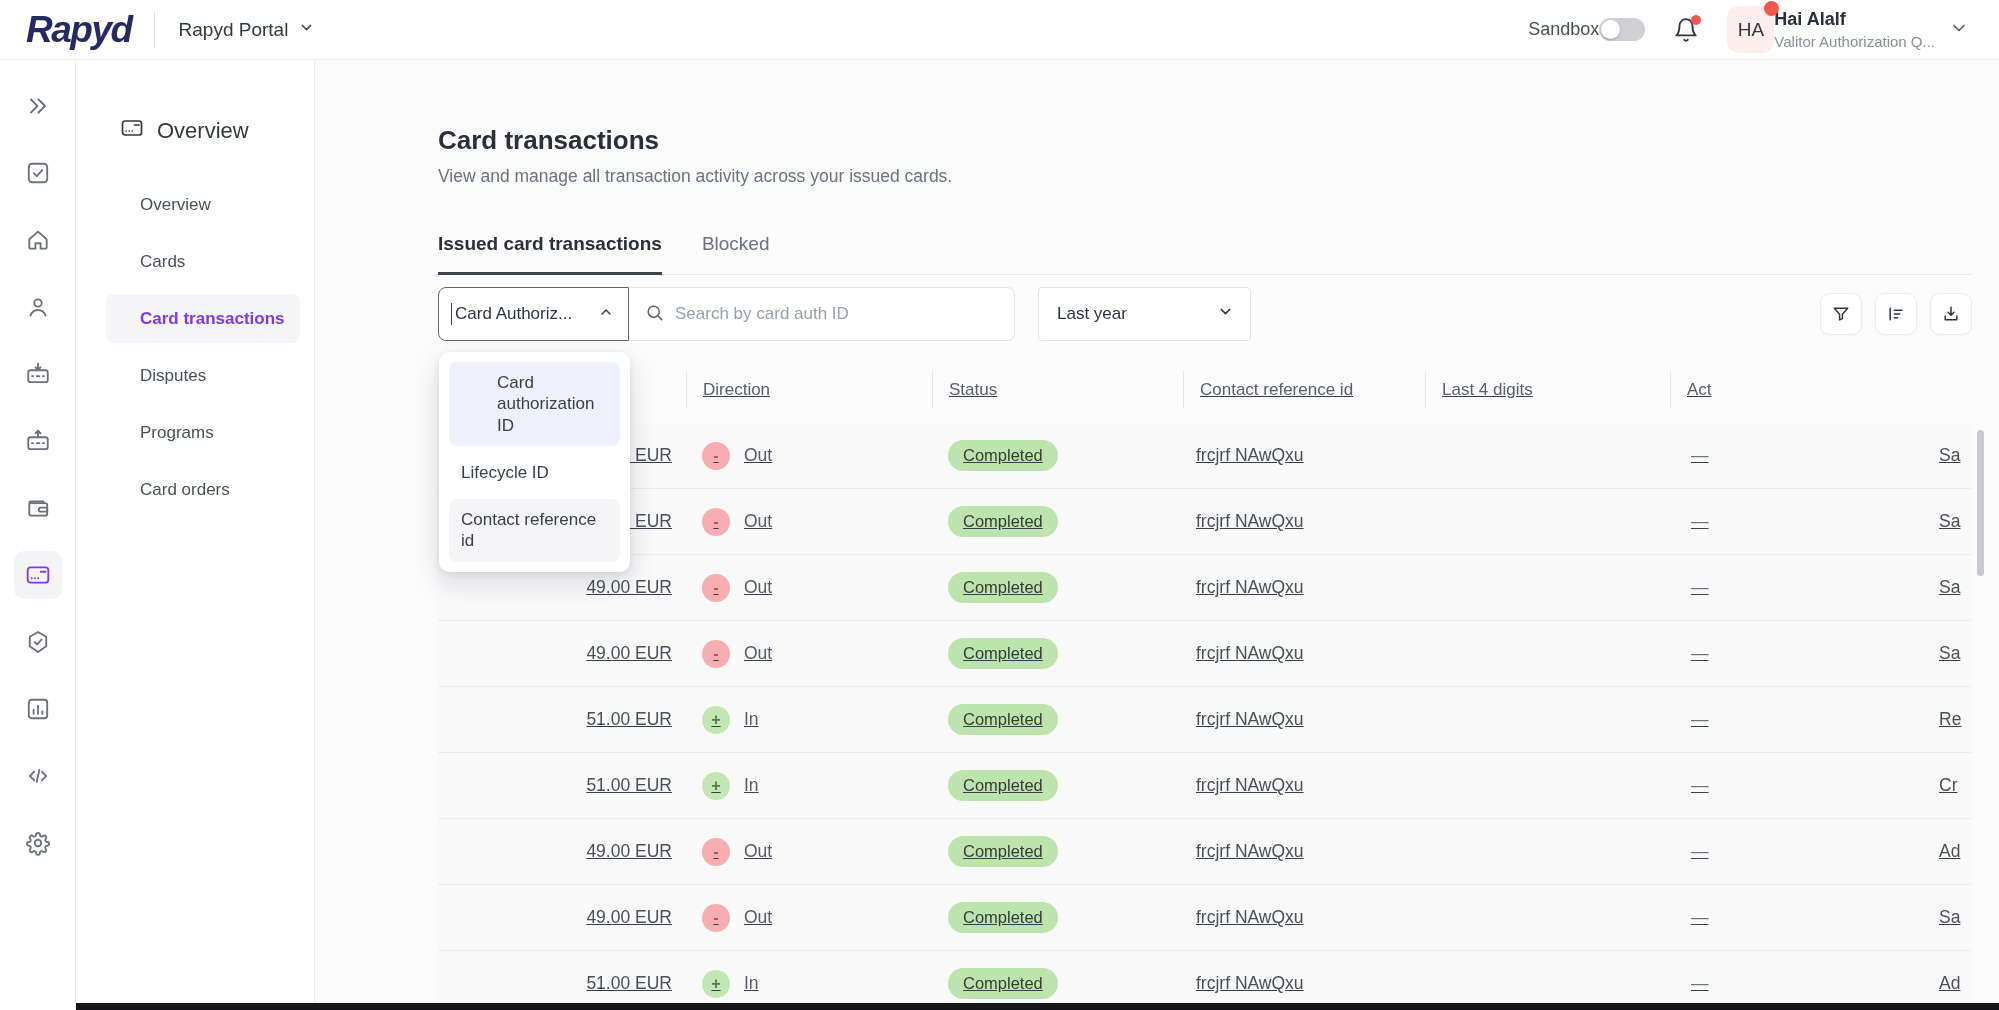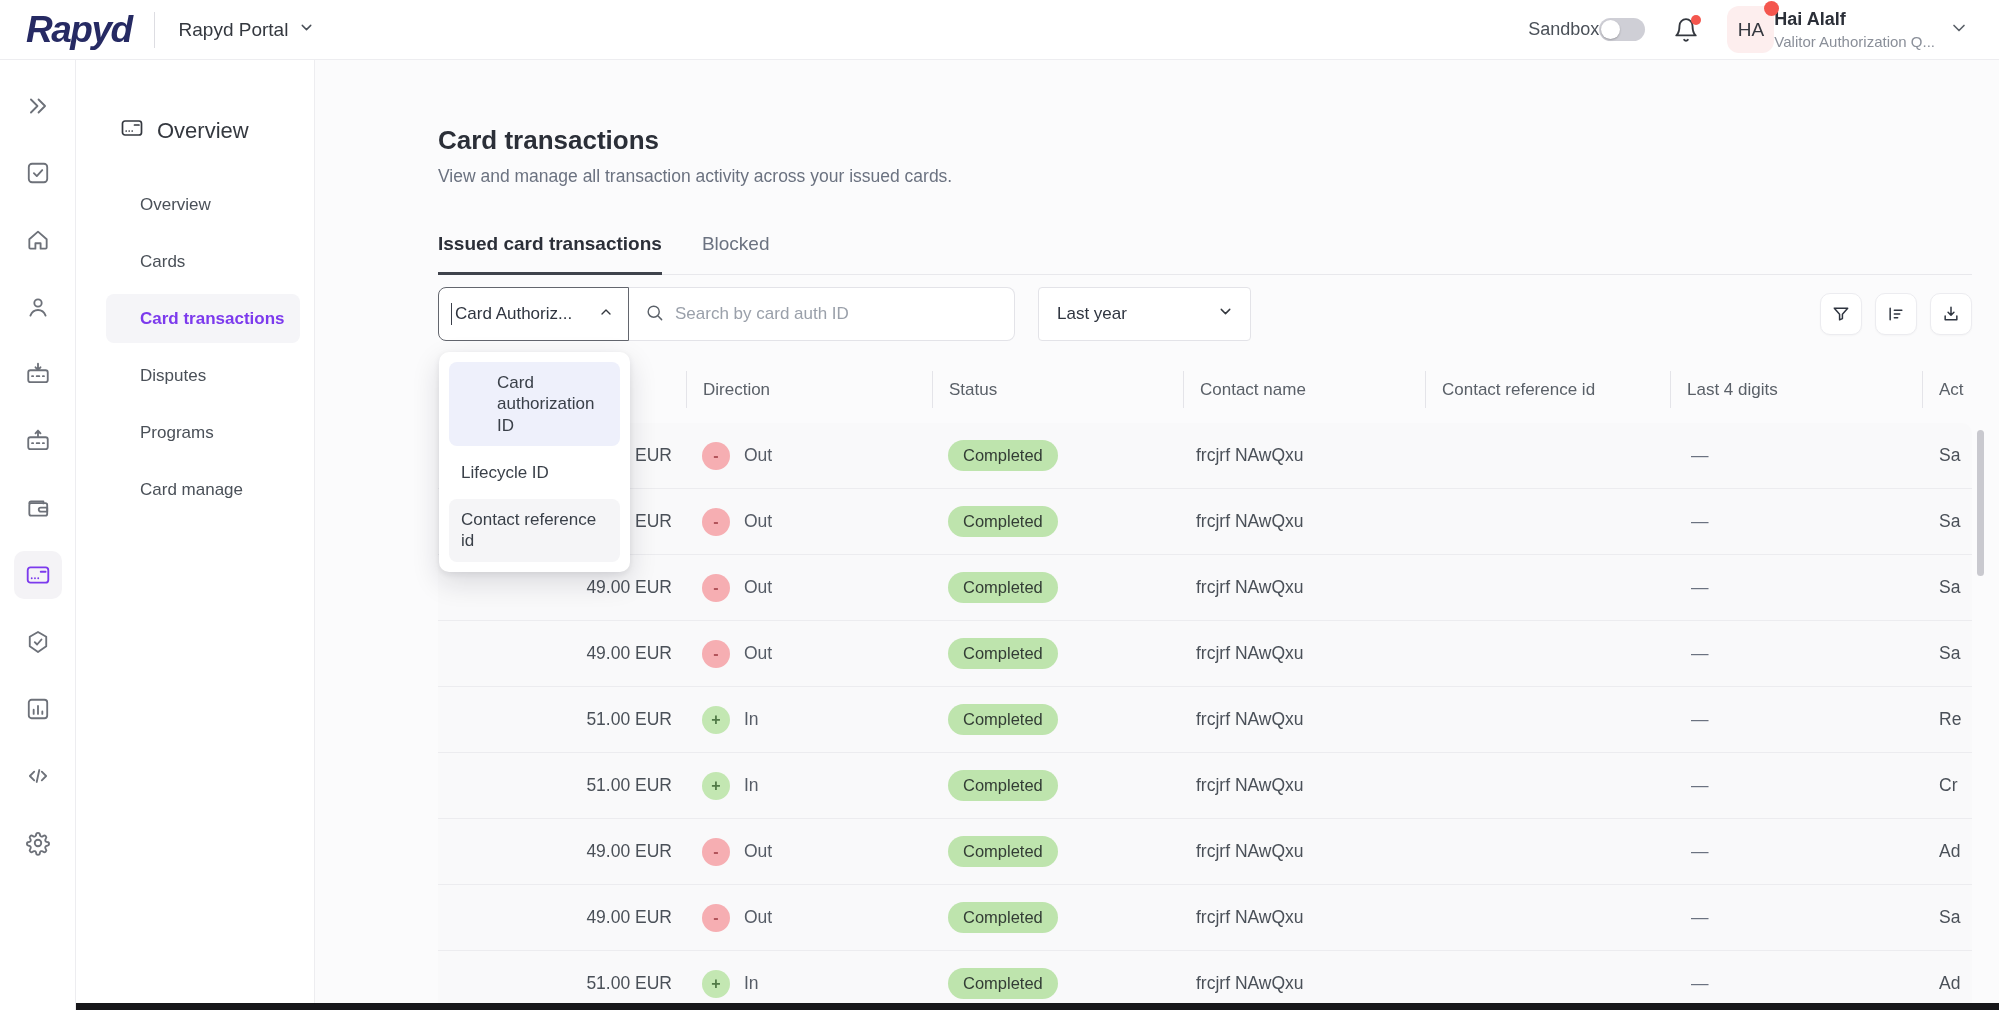--- a/index.html
+++ b/index.html
@@ -53,21 +53,21 @@
   .filter-select .val { font-size:17px; color:#2f3540; display:flex; align-items:center; }
   .filter-select .val::before { content:""; width:1px; height:22px; background:#3a3f4a; margin-right:3px; }
   .search-box { width:386px; height:54px; background:#fff; border:1px solid #e3e3e8; border-left:none; border-radius:0 8px 8px 0; display:flex; align-items:center; padding:0 16px; gap:11px; }
   .search-box input { border:none; outline:none; flex:1; font-size:17px; font-family:"Liberation Sans",sans-serif; color:#3a3f4a; background:transparent; }
   .search-box input::placeholder { color:#9aa0aa; }
   .range-select { margin-left:23px; width:213px; height:54px; background:#fff; border:1px solid #e3e3e8; border-radius:4px; display:flex; align-items:center; justify-content:space-between; padding:0 16px 0 18px; font-size:17px; color:#2f3540; cursor:pointer; }
   .toolbtns { margin-left:auto; display:flex; gap:13px; }
   .toolbtn { width:42px; height:42px; background:#fff; border:1px solid #ececf0; border-radius:10px; display:flex; align-items:center; justify-content:center; color:#2f3540; cursor:pointer; box-shadow:0 1px 2px rgba(0,0,0,.03); }
 
   
-  .grid-cols { display:grid; grid-template-columns:248px 246px 251px 242px 245px 252px 1fr; }
+  .grid-cols { display:grid; grid-template-columns:248px 246px 251px 242px 245px 252px 1fr;text-decoration:underline; }
   .thead { margin-top:30px; height:37px; }
   .th { font-size:17px; color:#5a6068; display:flex; align-items:center; padding-left:16px; }
   .th + .th { border-left:1px solid #e4e4e9; }
   .rows-panel { margin-top:15px; background:#f9f9fa; border-radius:10px 10px 0 0; position:relative; }
   .trow { height:66px; border-bottom:1px solid #ececef; }
   .td { display:flex; align-items:center; font-size:17.5px; color:#4a5058; padding-left:16px; overflow:hidden; white-space:nowrap; }
   .td.amount { justify-content:flex-end; padding-right:14px; padding-left:0; }
   .dir-badge { width:28px; height:28px; border-radius:50%; display:flex; align-items:center; justify-content:center; font-size:16px; font-weight:700; margin-right:14px; flex:none; }
   .dir-out .dir-badge { background:#f6aeb2; color:#b3545b; }
   .dir-in .dir-badge { background:#c3e7b2; color:#517a47; }
@@ -251,21 +251,21 @@
         <div class="sb-item active">
           <span>Card transactions</span>
         </div>
         <div class="sb-item">
           <span>Disputes</span>
         </div>
         <div class="sb-item">
           <span>Programs</span>
         </div>
         <div class="sb-item">
-          <span>Card manage</span>
+          <span>Card orders</span>
         </div>
       </div>
   </nav>
 
   <main class="main">
     <h1 class="page-title">Card transactions</h1>
     <div class="page-subtitle">View and manage all transaction activity across your issued cards.</div>
 
     <div class="tabs" id="tabs">
         <div class="tab active">Issued card transactions</div>
@@ -314,21 +314,20 @@
               <path d="M12 4v9M8.5 10L12 13.5 15.5 10M5 14.5V19h14v-4.5"></path>
             </svg>
         </div>
       </div>
     </div>
 
     <div class="thead grid-cols" id="thead">
         <div class="th"></div>
         <div class="th">Direction</div>
         <div class="th">Status</div>
-        <div class="th">Contact name</div>
         <div class="th">Contact reference id</div>
         <div class="th">Last 4 digits</div>
         <div class="th">Act</div>
       </div>
     <div class="rows-panel" id="rows">
         <div class="trow grid-cols">
           <div class="td amount">49.00 EUR</div>
           <div class="td dir-out">
             <span class="dir-badge">-</span>
             <span class="dir-label">Out</span>

